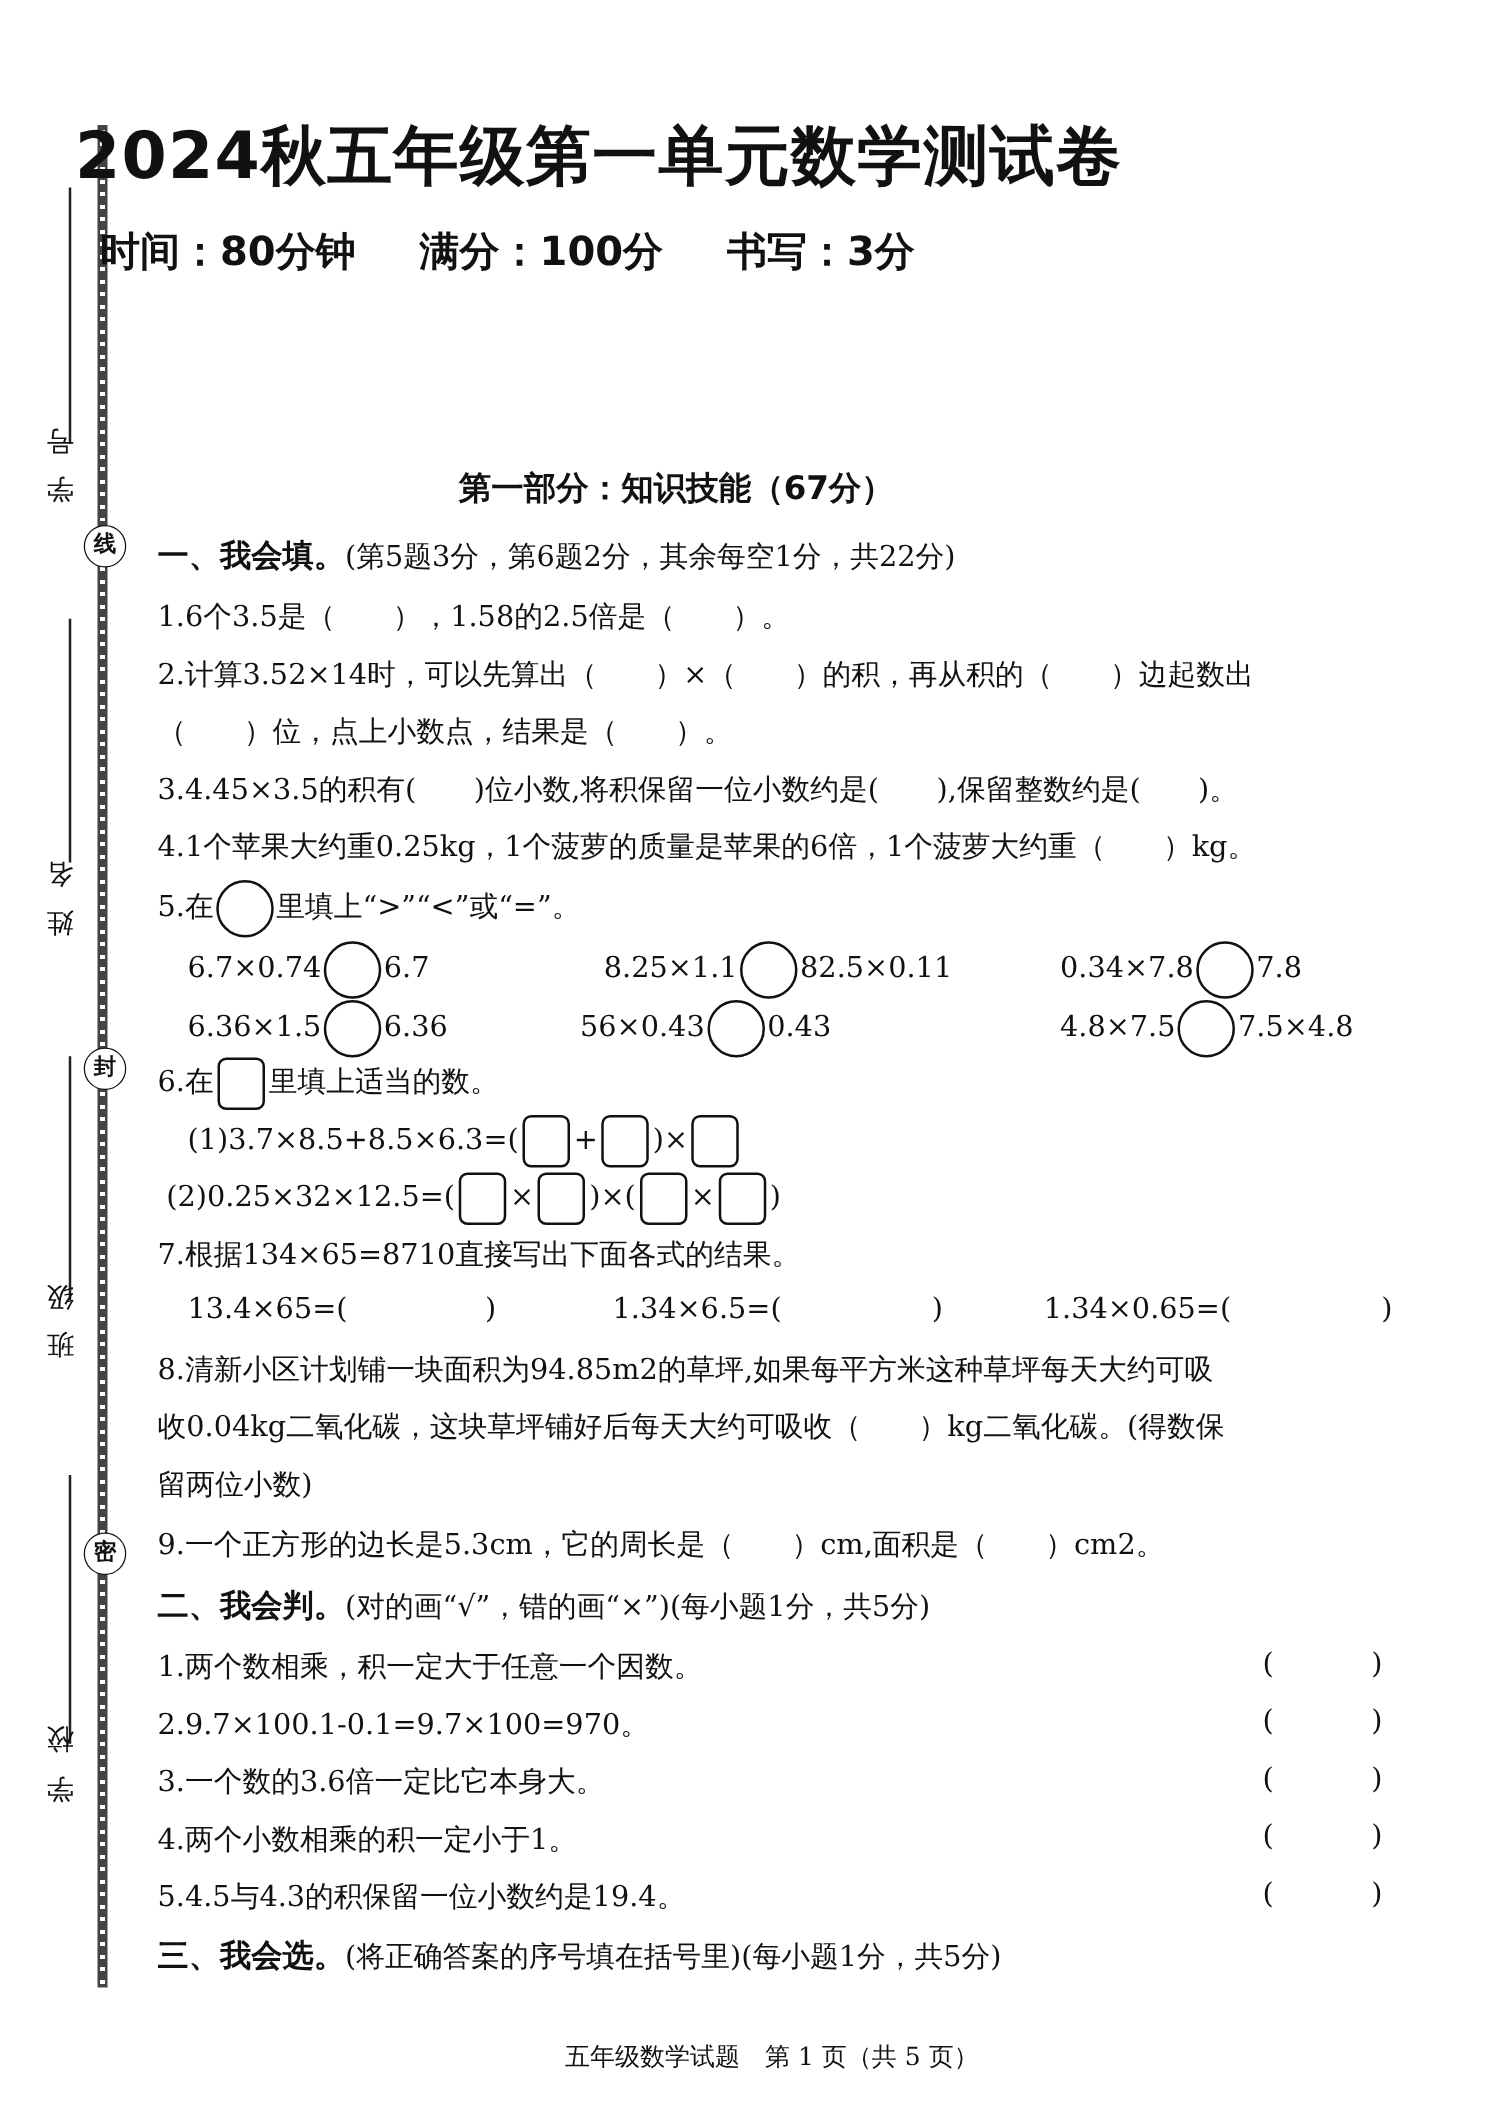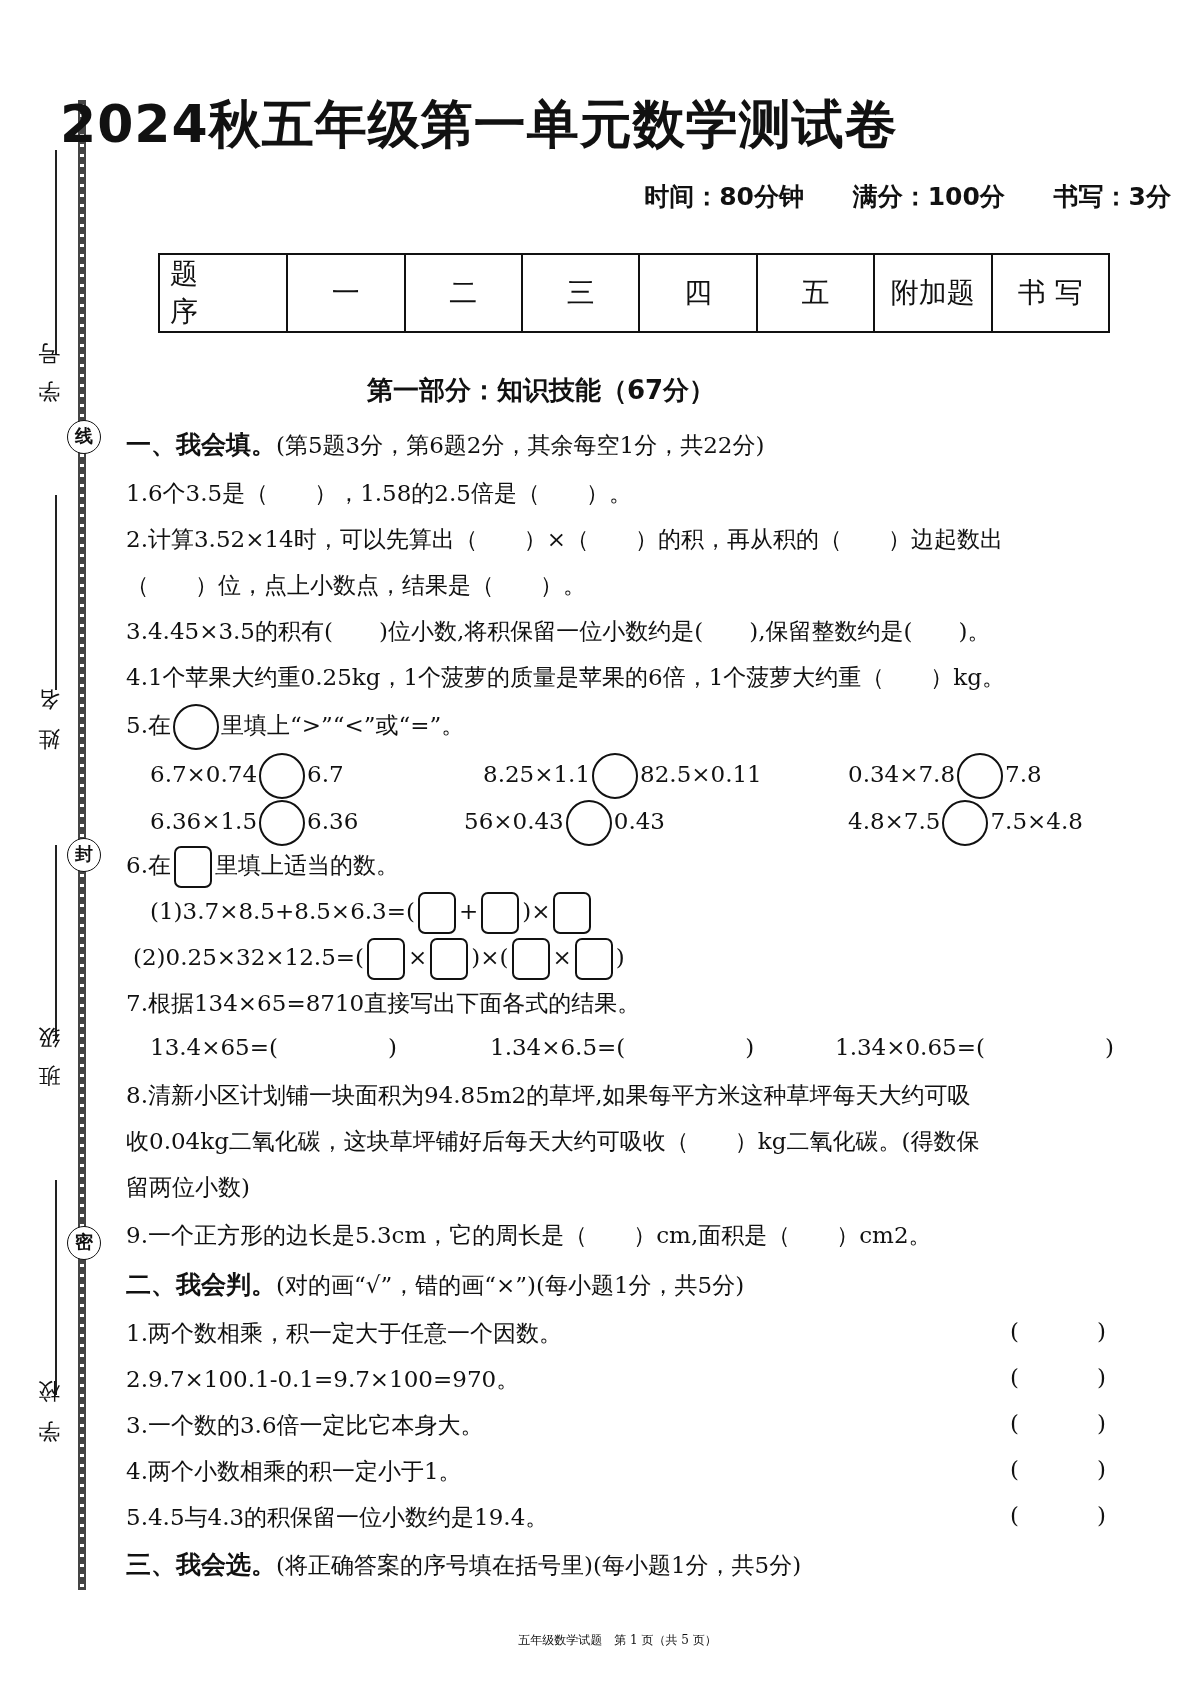--- a/index.html
+++ b/index.html
@@ -11,37 +11,37 @@
            background:repeating-linear-gradient(to bottom,#444 0 4px,#fff 4px 7px,#444 7px 10px);
            border-left:2px solid #444; border-right:2px solid #444; box-sizing:border-box; }
   .seal { position:absolute; left:67px; width:32px; height:32px; border:1.5px solid #111; border-radius:50%;
           background:#fff; font-size:18px; line-height:30px; text-align:center;
           font-family:"DejaVu Sans",sans-serif; font-weight:bold; }
   .margin-line { position:absolute; left:55px; width:1.5px; background:#222; }
   .margin-label { position:absolute; left:34px; font-size:22px; writing-mode:vertical-rl; transform:rotate(180deg);
                   letter-spacing:16px; font-family:"DejaVu Sans",sans-serif; }
   .title { left:0; width:1191px; top:90px; padding-left:60px; box-sizing:border-box;
            font-family:"DejaVu Sans","Liberation Sans",sans-serif; font-size:52px; font-weight:bold; letter-spacing:1px; }
-  .subtitle { left:0; width:1191px; top:180px; text-align:right; padding-left:60px; box-sizing:border-box;
-              font-family:"DejaVu Sans","Liberation Sans",sans-serif; font-size:25px; font-weight:bold; }
+  .subtitle { left:0; width:1191px; top:180px; text-align:left; padding-left:60px; box-sizing:border-box;
+              font-family:"DejaVu Sans","Liberation Sans",sans-serif; font-size:32px; font-weight:bold; }
   .subtitle span { margin:0 20px; }
   table.score { position:absolute; left:158px; top:253px; width:952px; border-collapse:collapse;
                 font-family:"DejaVu Sans","Liberation Sans",sans-serif; font-size:28px; }
   table.score td { border:2px solid #111; height:42px; text-align:center; width:119px; padding:0; }
   table.score td.lbl { letter-spacing:18px; padding-left:10px; text-align:left; }
   .part { left:0; width:1022px; top:373px; text-align:center; padding-left:60px; box-sizing:border-box;
           font-family:"DejaVu Sans","Liberation Sans",sans-serif; font-size:26px; font-weight:bold; }
   .line { position:absolute; left:126px; font-size:23px; white-space:nowrap; }
   .sec { font-weight:bold; font-family:"DejaVu Sans","Liberation Sans",sans-serif; font-size:25px; }
   .sec-note { font-size:23px; font-weight:normal; font-family:"DejaVu Serif",serif; }
   .circ { display:inline-block; width:42px; height:42px; border:2px solid #111; border-radius:50%; vertical-align:middle; margin:0 2px; }
   .box { display:inline-block; width:34px; height:38px; border:2px solid #111; border-radius:7px; vertical-align:middle; margin:0 3px; }
   .col { position:absolute; font-size:23px; white-space:nowrap; }
   .paren { position:absolute; font-size:23px; }
-  .footer { left:0; width:1191px; top:1632px; text-align:center; padding-left:44px; box-sizing:border-box; font-size:12px; }
+  .footer { left:0; width:1191px; top:1632px; text-align:center; padding-left:44px; box-sizing:border-box; font-size:20px; }
 </style>
 </head>
 <body>
 
 <div class="strip"></div>
 <div class="margin-line" style="top:150px;height:205px"></div>
 <div class="margin-line" style="top:495px;height:195px"></div>
 <div class="margin-line" style="top:845px;height:195px"></div>
 <div class="margin-line" style="top:1180px;height:215px"></div>
 <div class="margin-label" style="top:365px">学 号</div>
@@ -54,30 +54,20 @@
 
 <div class="abs title">2024秋五年级第一单元数学测试卷</div>
 <div class="abs subtitle">
   <span>时间：80分钟</span>
   <span>满分：100分</span>
   <span>书写：3分</span>
 </div>
 
 <table class="score">
   <tbody>
-      <tr>
-    <td class="lbl">题 序</td>
-    <td>一</td>
-    <td>二</td>
-    <td>三</td>
-    <td>四</td>
-    <td>五</td>
-    <td>附加题</td>
-    <td>书 写</td>
-  </tr>
 </tbody>
   </table>
 
 <div class="abs part">第一部分：知识技能（67分）</div>
 
 <div class="line" style="top:428px">
   <span class="sec">一、我会填。</span><span class="sec-note">(第5题3分，第6题2分，其余每空1分，共22分)</span>
 </div>
 <div class="line" style="top:478px">1.6个3.5是（　　），1.58的2.5倍是（　　）。</div>
 <div class="line" style="top:524px">2.计算3.52×14时，可以先算出（　　）×（　　）的积，再从积的（　　）边起数出</div>

